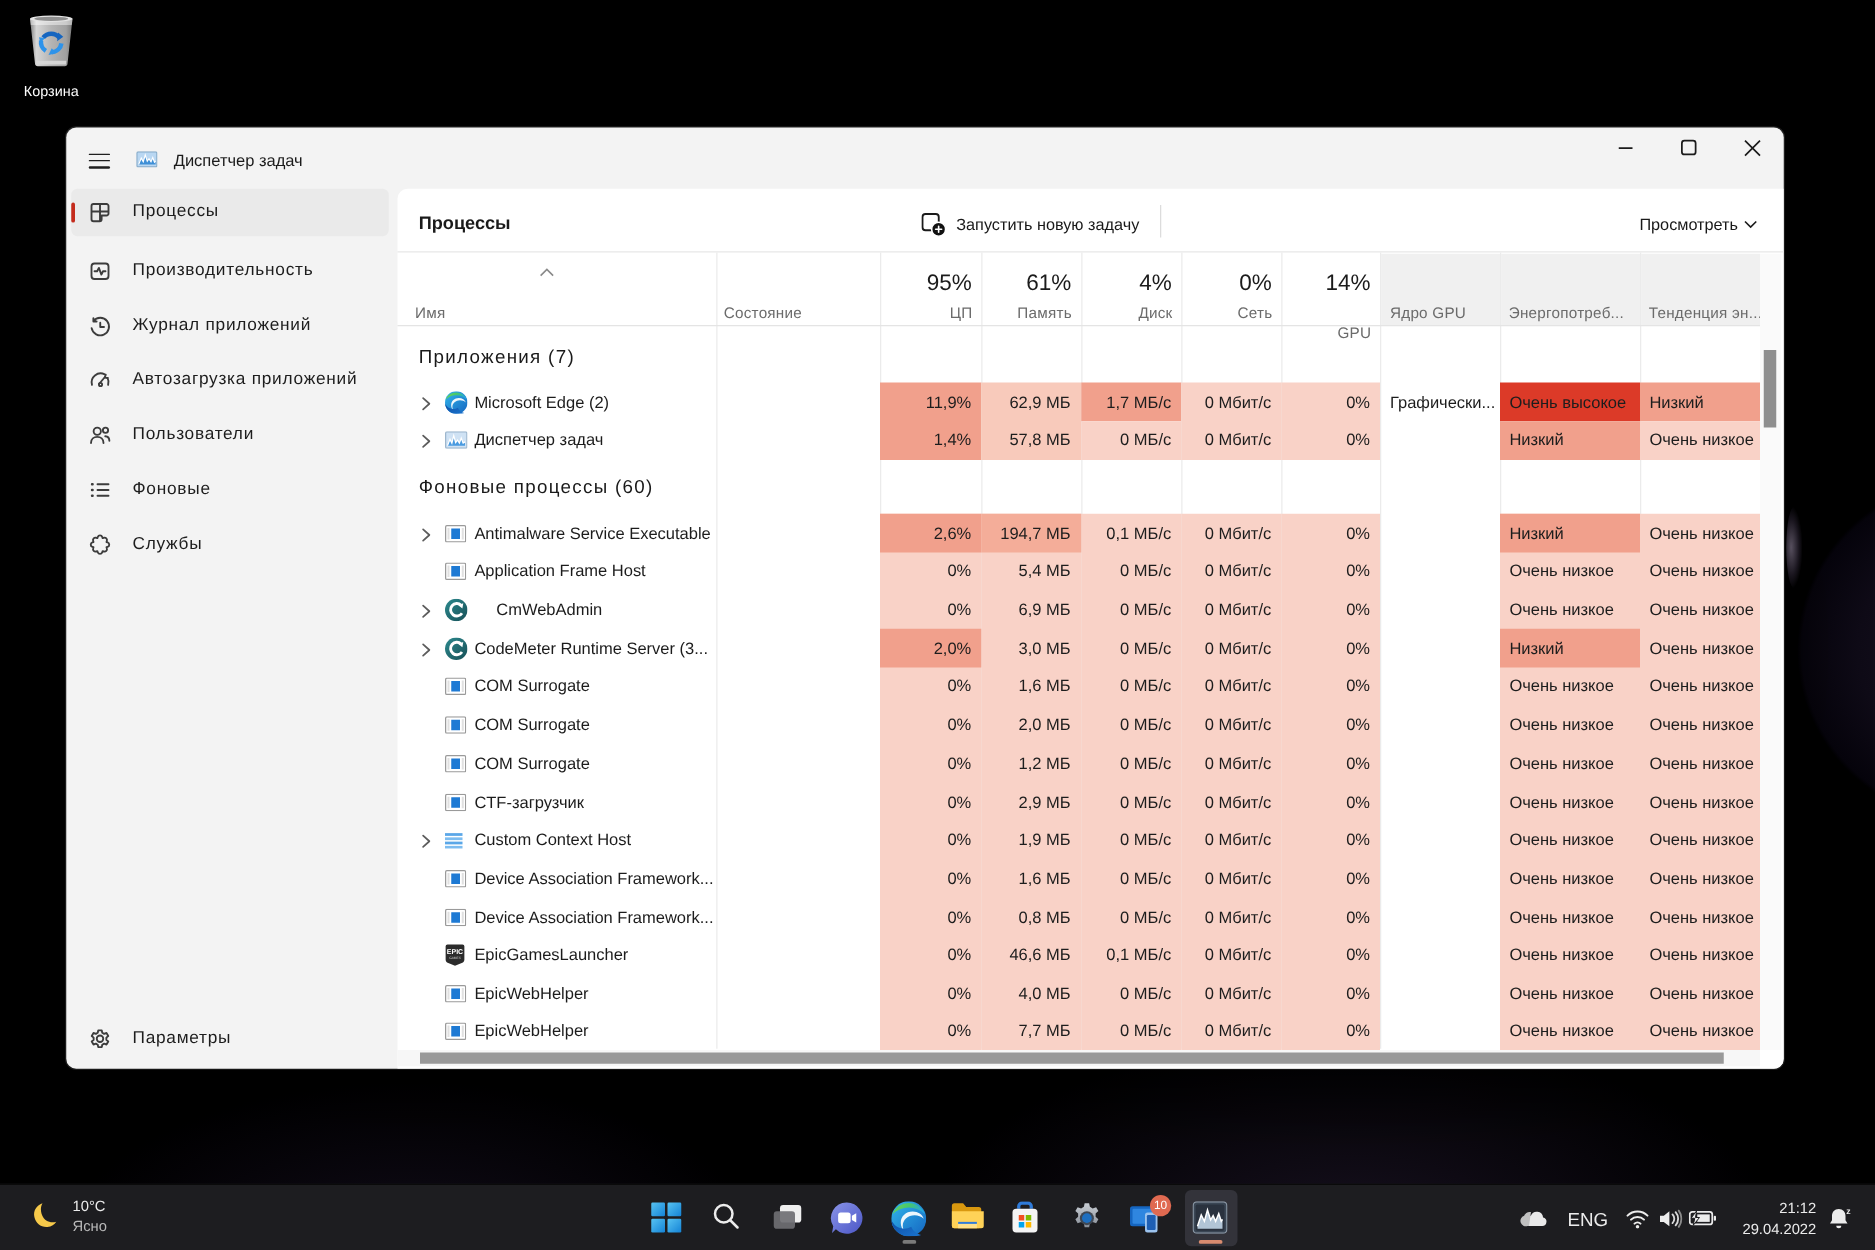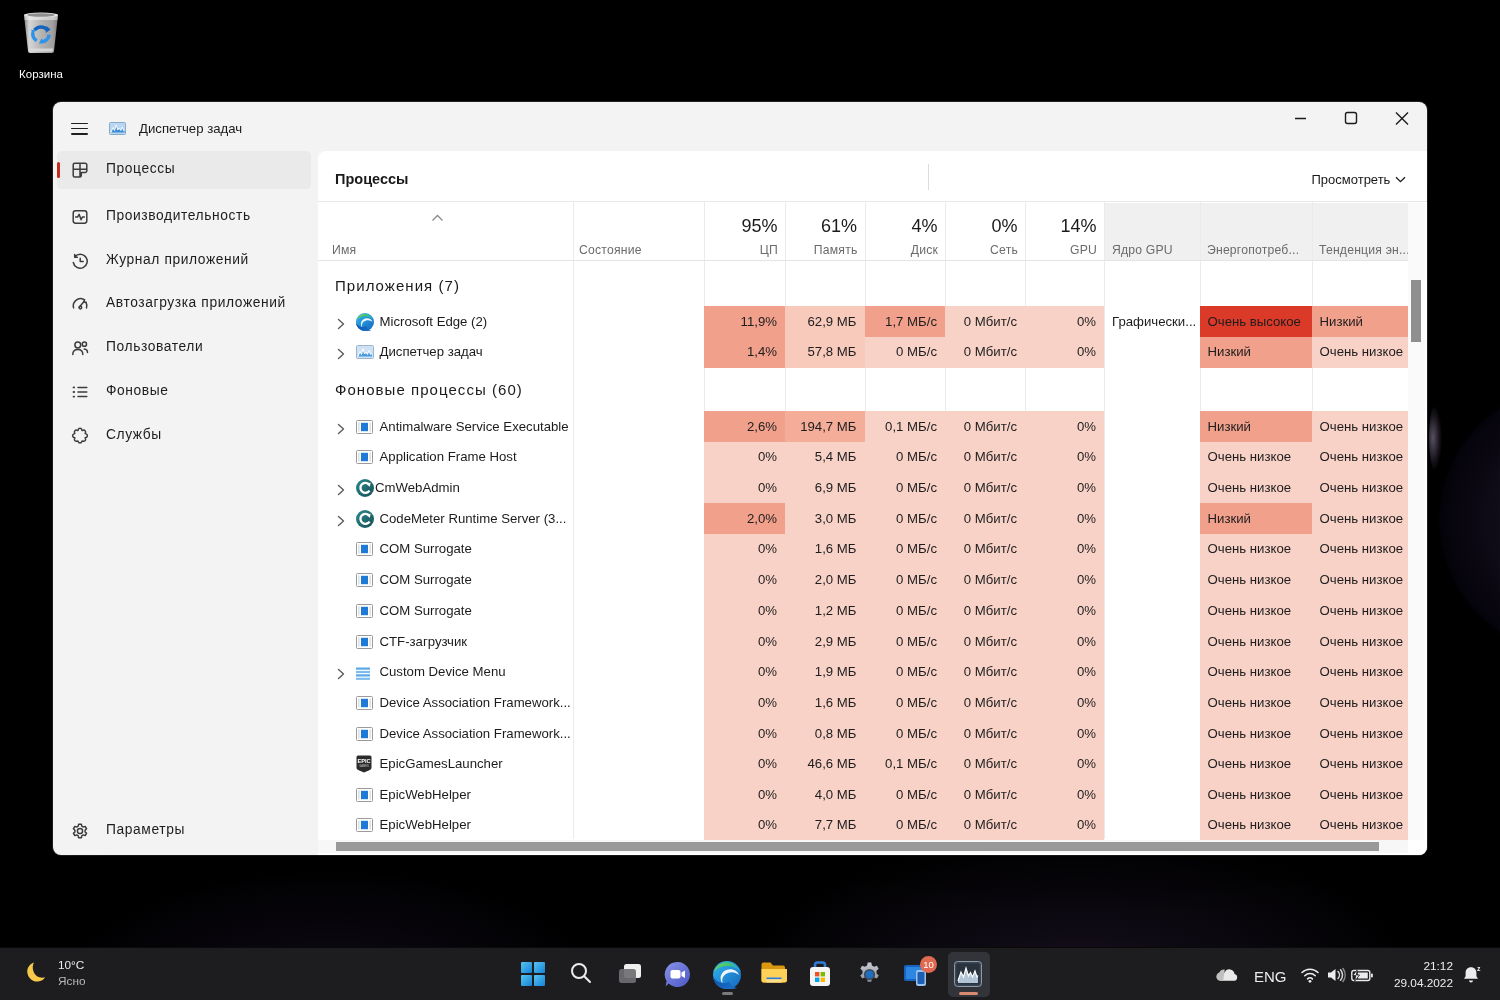--- a/index.html
+++ b/index.html
@@ -178,20 +178,28 @@
               <circle cx="9" cy="9" r="2.6"></circle>
               <path d="M7.6 2.3 h2.8 l.4 1.9 1.5.9 1.9-.7 1.4 2.4 -1.5 1.3 v1.8 l1.5 1.3 -1.4 2.4 -1.9-.7 -1.5.9 -.4 1.9 h-2.8 l-.4-1.9 -1.5-.9 -1.9.7 -1.4-2.4 1.5-1.3 v-1.8 l-1.5-1.3 1.4-2.4 1.9.7 1.5-.9 z"></path>
             </g>
           </svg></span>
         <span class="sbtext">Параметры</span>
       </div>
 </div>
 <div id="card">
 <div id="toolbar">
 <div id="tbtitle">Процессы</div>
+<div class="tbbtn" style="left:419px">
+          <svg width="20" height="19" viewBox="0 0 20 19" style="">
+<rect x="1" y="1.2" width="13" height="13" rx="2.4" fill="none" stroke="#1b1b1b" stroke-width="1.5"></rect>
+<circle cx="13.9" cy="13.4" r="5.6" fill="#111111" stroke="#ffffff" stroke-width="1.3"></circle>
+<path d="M13.9 11 v4.8 M11.5 13.4 h4.8" stroke="#ffffff" stroke-width="1.3" stroke-linecap="round"></path>
+</svg>
+          <span style="margin-left:8px">Запустить новую задачу</span>
+        </div>
 <div class="tbsep"></div>
 <div class="tbbtn" style="left:993.5px">
           <span>Просмотреть</span>
           <svg width="11" height="7" viewBox="0 0 11 7" style="margin-left:5px">
             <path d="M1 1.2 L5.5 5.7 L10 1.2" fill="none" stroke="#1b1b1b" stroke-width="1.3"></path>
           </svg>
         </div>
 </div>
 <div class="hdrgray" style="left:787.0px;width:95.0px"></div>
 <div class="hdrgray" style="left:883.0px;width:111.0px"></div>
@@ -212,21 +220,21 @@
 <div class="hdrlabel" style="left:261.0px;top:92.5px">Состояние</div>
 <div class="hdrpct" style="right:649.5px;top:65.5px">95%</div>
 <div class="hdrlabel" style="right:649.0px;top:92.5px">ЦП</div>
 <div class="hdrpct" style="right:570.0px;top:65.5px">61%</div>
 <div class="hdrlabel" style="right:569.5px;top:92.5px">Память</div>
 <div class="hdrpct" style="right:489.5px;top:65.5px">4%</div>
 <div class="hdrlabel" style="right:489.0px;top:92.5px">Диск</div>
 <div class="hdrpct" style="right:409.5px;top:65.5px">0%</div>
 <div class="hdrlabel" style="right:409.0px;top:92.5px">Сеть</div>
 <div class="hdrpct" style="right:330.5px;top:65.5px">14%</div>
-<div class="hdrlabel" style="right:330.0px;top:92px">GPU</div>
+<div class="hdrlabel" style="right:330.0px;top:108px">GPU</div>
 <div class="hdrlabel" style="left:794.0px;top:92.5px">Ядро GPU</div>
 <div class="hdrlabel" style="left:889.0px;top:92.5px">Энергопотреб...</div>
 <div class="hdrlabel" style="left:1001.0px;top:92.5px">Тенденция эн...</div>
 <div class="hdrline"></div>
 <div class="ghead" style="left:17.0px;top:126.8px">Приложения (7)</div>
 <div class="ghead" style="left:17.0px;top:230.6px">Фоновые процессы (60)</div>
 <div class="cell" style="left:386.0px;top:155.8px;width:81.0px;height:61.4px;background:#f1a08c"></div>
 <div class="cell" style="left:467.0px;top:155.8px;width:79.5px;height:61.4px;background:#f8cabb"></div>
 <div class="cell" style="left:546.5px;top:155.8px;width:80.5px;height:30.7px;background:#f1a08c"></div>
 <div class="cell" style="left:546.5px;top:186.5px;width:80.5px;height:30.7px;background:#f9d2c7"></div>
@@ -342,21 +350,21 @@
 <defs>
             <linearGradient id="cmg" x1="0" y1="0" x2="1" y2="1">
               <stop offset="0" stop-color="#2d8a8f"></stop>
               <stop offset="1" stop-color="#174f56"></stop>
             </linearGradient>
           </defs>
 <circle cx="9" cy="9" r="9" fill="url(#cmg)"></circle>
 <path d="M12.9 5.2 A5 5 0 1 0 13.6 11.6" fill="none" stroke="#ffffff" stroke-width="2.3"></path>
 <path d="M14.6 3.6 L13.9 7.8 L10.6 5.2 Z" fill="#ffffff"></path>
 </svg></span>
-<div class="rowname" style="left:57px;top:329.4px">CmWebAdmin</div>
+<div class="rowname" style="left:79px;top:329.4px">CmWebAdmin</div>
 <div class="val" style="right:650.0px;top:360.1px">2,0%</div>
 <div class="val" style="right:570.5px;top:360.1px">3,0 МБ</div>
 <div class="val" style="right:490.0px;top:360.1px">0 МБ/с</div>
 <div class="val" style="right:410.0px;top:360.1px">0 Мбит/с</div>
 <div class="val" style="right:331.0px;top:360.1px">0%</div>
 <div class="lval" style="left:889.5px;top:360.1px">Низкий</div>
 <div class="lval" style="left:1001.5px;top:360.1px">Очень низкое</div>
 <span class="chev" style="left:19.0px;top:362.1px"><svg width="8" height="12" viewBox="0 0 8 12" style="">
           <path d="M1.5 1.5 L6.5 6 L1.5 10.5" fill="none" stroke="#5c5c5c" stroke-width="1.4" stroke-linecap="round" stroke-linejoin="round"></path>
         </svg></span>
@@ -437,21 +445,21 @@
 <div class="lval" style="left:1001.5px;top:513.7px">Очень низкое</div>
 <span class="chev" style="left:19.0px;top:515.7px"><svg width="8" height="12" viewBox="0 0 8 12" style="">
           <path d="M1.5 1.5 L6.5 6 L1.5 10.5" fill="none" stroke="#5c5c5c" stroke-width="1.4" stroke-linecap="round" stroke-linejoin="round"></path>
         </svg></span>
 <span class="ricon" style="left:38.0px;top:515.2px"><svg width="15" height="13" viewBox="0 0 15 13" style="">
 <rect x="0" y="0.5" width="14" height="2.2" fill="#5aa7e8"></rect>
 <rect x="0" y="3.9" width="14" height="2.2" fill="#7cbcf0"></rect>
 <rect x="0" y="7.3" width="14" height="2.2" fill="#5aa7e8"></rect>
 <rect x="0" y="10.7" width="14" height="2.2" fill="#7cbcf0"></rect>
 </svg></span>
-<div class="rowname" style="left:61.5px;top:513.7px">Custom Device Menu</div>
+<div class="rowname" style="left:61.5px;top:513.7px">Custom Context Host</div>
 <div class="val" style="right:650.0px;top:544.4px">0%</div>
 <div class="val" style="right:570.5px;top:544.4px">1,6 МБ</div>
 <div class="val" style="right:490.0px;top:544.4px">0 МБ/с</div>
 <div class="val" style="right:410.0px;top:544.4px">0 Мбит/с</div>
 <div class="val" style="right:331.0px;top:544.4px">0%</div>
 <div class="lval" style="left:889.5px;top:544.4px">Очень низкое</div>
 <div class="lval" style="left:1001.5px;top:544.4px">Очень низкое</div>
 <span class="ricon" style="left:38.0px;top:545.4px"><svg width="17" height="14" viewBox="0 0 17 14" style="">
 <rect x="0.5" y="0.5" width="16" height="13" rx="1" fill="#ffffff" stroke="#9a9a9a"></rect>
 <rect x="2" y="2.4" width="1.6" height="9.2" fill="#e0e0e0"></rect>

